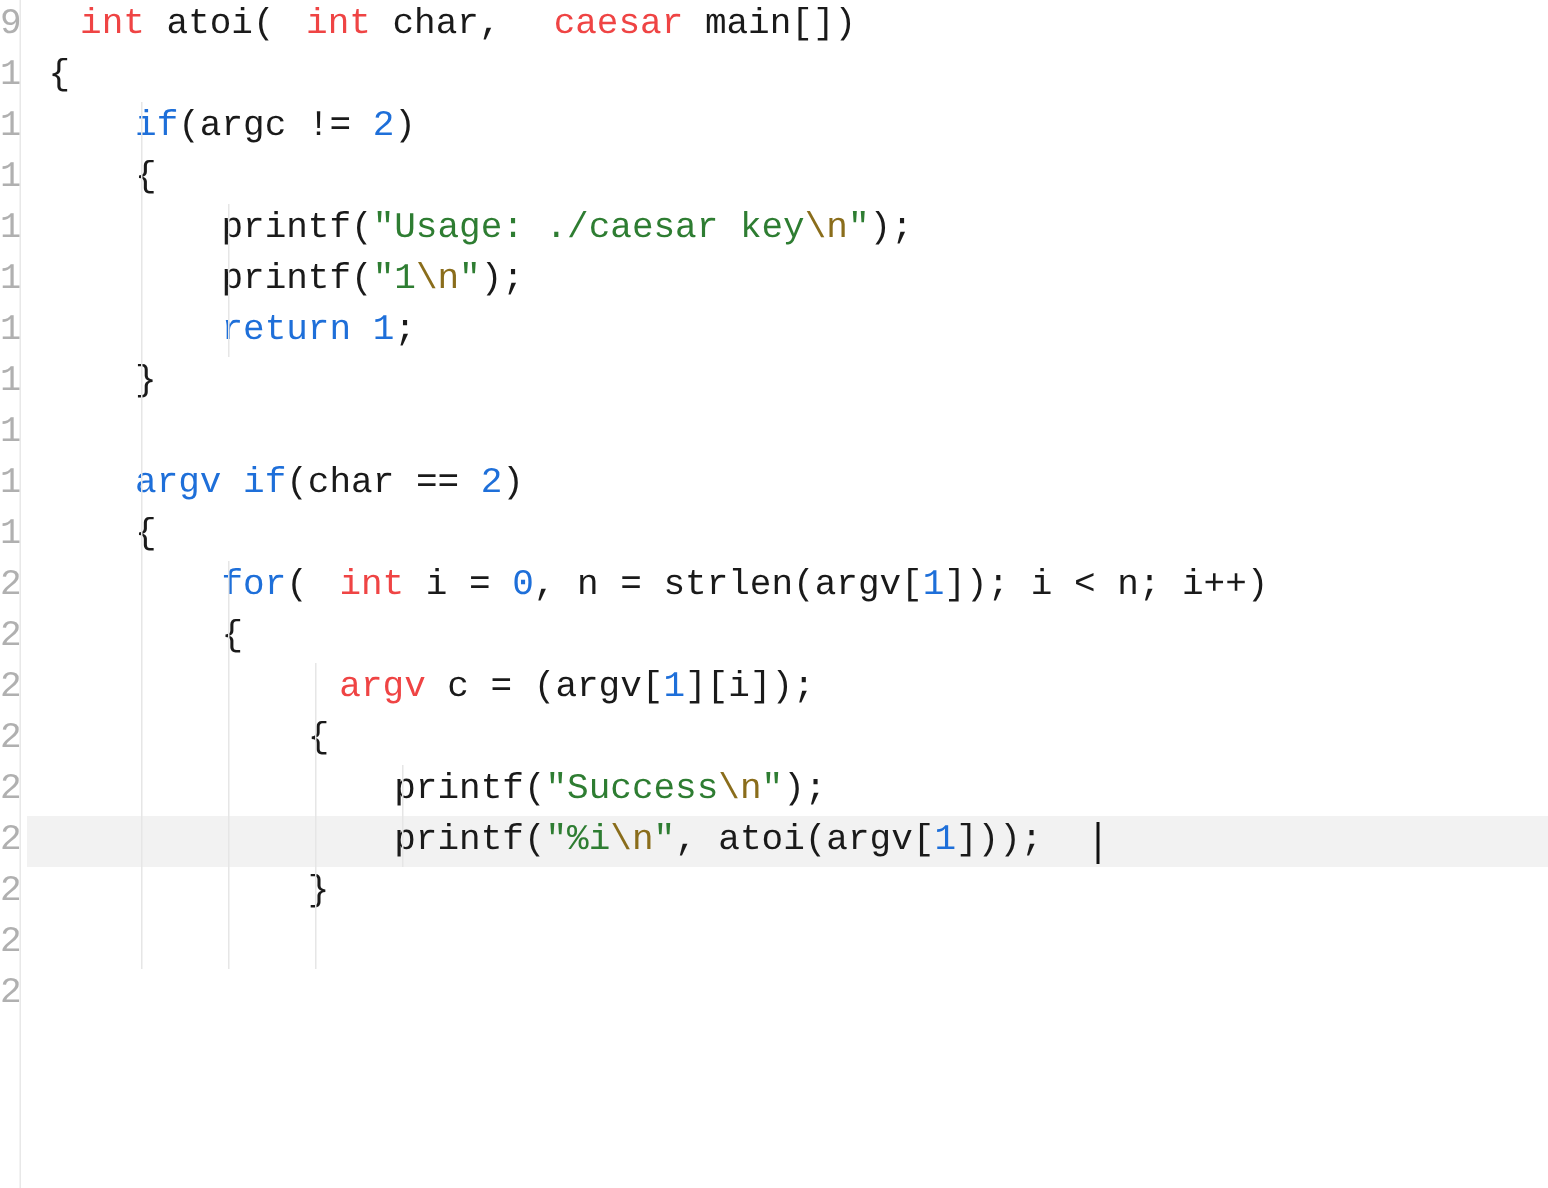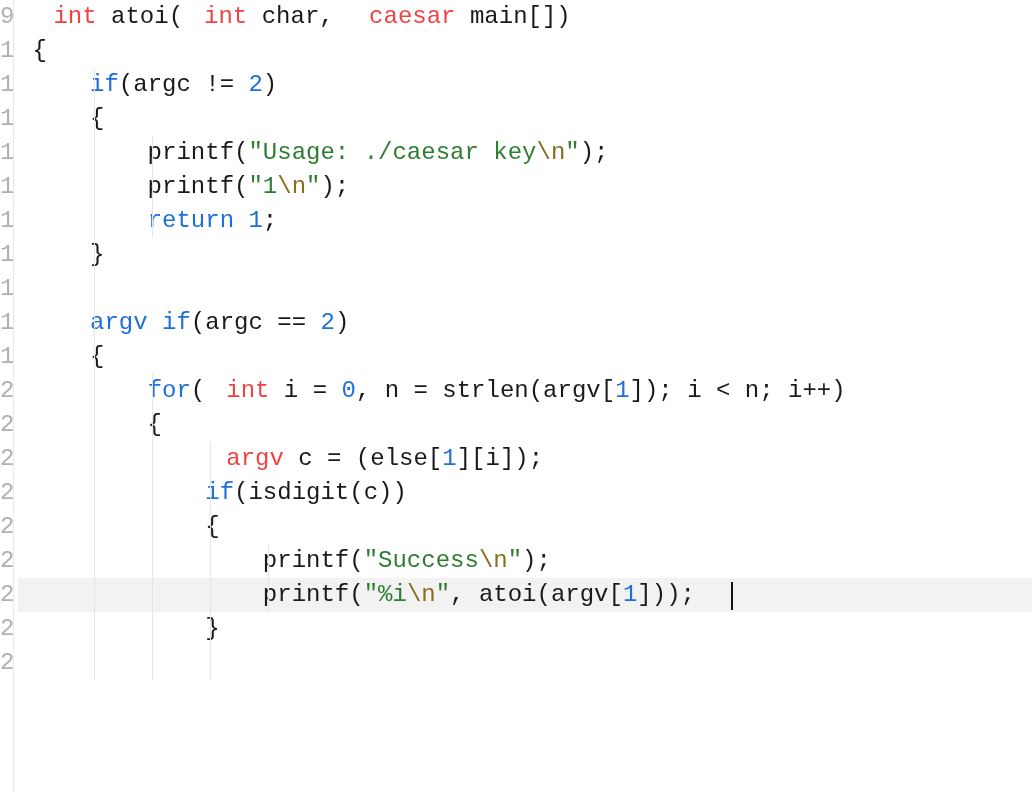--- a/index.html
+++ b/index.html
@@ -95,24 +95,23 @@
 <div class="code">
     <div class="code-line"><span class="tok-normal"> </span><span class="tok-type">int</span><span class="tok-normal"> atoi(</span><span class="tok-type">int</span><span class="tok-normal"> char, </span><span class="tok-type">caesar</span><span class="tok-normal"> main[])</span></div>
     <div class="code-line"><span class="tok-normal"> {</span></div>
     <div class="code-line"><span class="guide" style="left: 76.25px;"></span><span class="tok-normal">     </span><span class="tok-keyword">if</span><span class="tok-normal">(argc != </span><span class="tok-number">2</span><span class="tok-normal">)</span></div>
     <div class="code-line"><span class="guide" style="left: 76.25px;"></span><span class="tok-normal">     {</span></div>
     <div class="code-line"><span class="guide" style="left: 76.25px;"></span><span class="guide" style="left: 134.05px;"></span><span class="tok-normal">         printf(</span><span class="tok-string">"Usage: ./caesar key</span><span class="tok-escape">\n</span><span class="tok-string">"</span><span class="tok-normal">);</span></div>
     <div class="code-line"><span class="guide" style="left: 76.25px;"></span><span class="guide" style="left: 134.05px;"></span><span class="tok-normal">         printf(</span><span class="tok-string">"1</span><span class="tok-escape">\n</span><span class="tok-string">"</span><span class="tok-normal">);</span></div>
     <div class="code-line"><span class="guide" style="left: 76.25px;"></span><span class="guide" style="left: 134.05px;"></span><span class="tok-normal">         </span><span class="tok-keyword">return</span><span class="tok-normal"> </span><span class="tok-number">1</span><span class="tok-normal">;</span></div>
     <div class="code-line"><span class="guide" style="left: 76.25px;"></span><span class="tok-normal">     }</span></div>
     <div class="code-line"><span class="guide" style="left: 76.25px;"></span><span class="tok-normal"> </span></div>
-    <div class="code-line"><span class="guide" style="left: 76.25px;"></span><span class="tok-normal">     </span><span class="tok-keyword">argv</span><span class="tok-normal"> </span><span class="tok-keyword">if</span><span class="tok-normal">(argc == </span><span class="tok-number">2</span><span class="tok-normal">)</span></div>
+    <div class="code-line"><span class="guide" style="left: 76.25px;"></span><span class="tok-normal">     </span><span class="tok-keyword">argv</span><span class="tok-normal"> </span><span class="tok-keyword">if</span><span class="tok-normal">(char == </span><span class="tok-number">2</span><span class="tok-normal">)</span></div>
     <div class="code-line"><span class="guide" style="left: 76.25px;"></span><span class="tok-normal">     {</span></div>
     <div class="code-line"><span class="guide" style="left: 76.25px;"></span><span class="guide" style="left: 134.05px;"></span><span class="tok-normal">         </span><span class="tok-keyword">for</span><span class="tok-normal">(</span><span class="tok-type">int</span><span class="tok-normal"> i = </span><span class="tok-number">0</span><span class="tok-normal">, n = strlen(argv[</span><span class="tok-number">1</span><span class="tok-normal">]); i &lt; n; i++)</span></div>
     <div class="code-line"><span class="guide" style="left: 76.25px;"></span><span class="guide" style="left: 134.05px;"></span><span class="tok-normal">         {</span></div>
-    <div class="code-line"><span class="guide" style="left: 76.25px;"></span><span class="guide" style="left: 134.05px;"></span><span class="guide" style="left: 191.85px;"></span><span class="tok-normal">             </span><span class="tok-type">argv</span><span class="tok-normal"> c = (else[</span><span class="tok-number">1</span><span class="tok-normal">][i]);</span></div>
-    <div class="code-line"><span class="guide" style="left: 76.25px;"></span><span class="guide" style="left: 134.05px;"></span><span class="guide" style="left: 191.85px;"></span><span class="tok-normal">             </span><span class="tok-keyword">if</span><span class="tok-normal">(isdigit(c))</span></div>
+    <div class="code-line"><span class="guide" style="left: 76.25px;"></span><span class="guide" style="left: 134.05px;"></span><span class="guide" style="left: 191.85px;"></span><span class="tok-normal">             </span><span class="tok-type">argv</span><span class="tok-normal"> c = (argv[</span><span class="tok-number">1</span><span class="tok-normal">][i]);</span></div>
     <div class="code-line"><span class="guide" style="left: 76.25px;"></span><span class="guide" style="left: 134.05px;"></span><span class="guide" style="left: 191.85px;"></span><span class="tok-normal">             {</span></div>
     <div class="code-line"><span class="guide" style="left: 76.25px;"></span><span class="guide" style="left: 134.05px;"></span><span class="guide" style="left: 191.85px;"></span><span class="guide" style="left: 249.65px;"></span><span class="tok-normal">                 printf(</span><span class="tok-string">"Success</span><span class="tok-escape">\n</span><span class="tok-string">"</span><span class="tok-normal">);</span></div>
     <div class="code-line highlight"><span class="guide" style="left: 76.25px;"></span><span class="guide" style="left: 134.05px;"></span><span class="guide" style="left: 191.85px;"></span><span class="guide" style="left: 249.65px;"></span><span class="tok-normal">                 printf(</span><span class="tok-string">"%i</span><span class="tok-escape">\n</span><span class="tok-string">"</span><span class="tok-normal">, atoi(argv[</span><span class="tok-number">1</span><span class="tok-normal">]));</span><span class="cursor"></span></div>
     <div class="code-line"><span class="guide" style="left: 76.25px;"></span><span class="guide" style="left: 134.05px;"></span><span class="guide" style="left: 191.85px;"></span><span class="tok-normal">             }</span></div>
     <div class="code-line"><span class="guide" style="left: 76.25px;"></span><span class="guide" style="left: 134.05px;"></span><span class="guide" style="left: 191.85px;"></span><span class="tok-normal"> </span></div>
   </div>
 
 </body></html>

